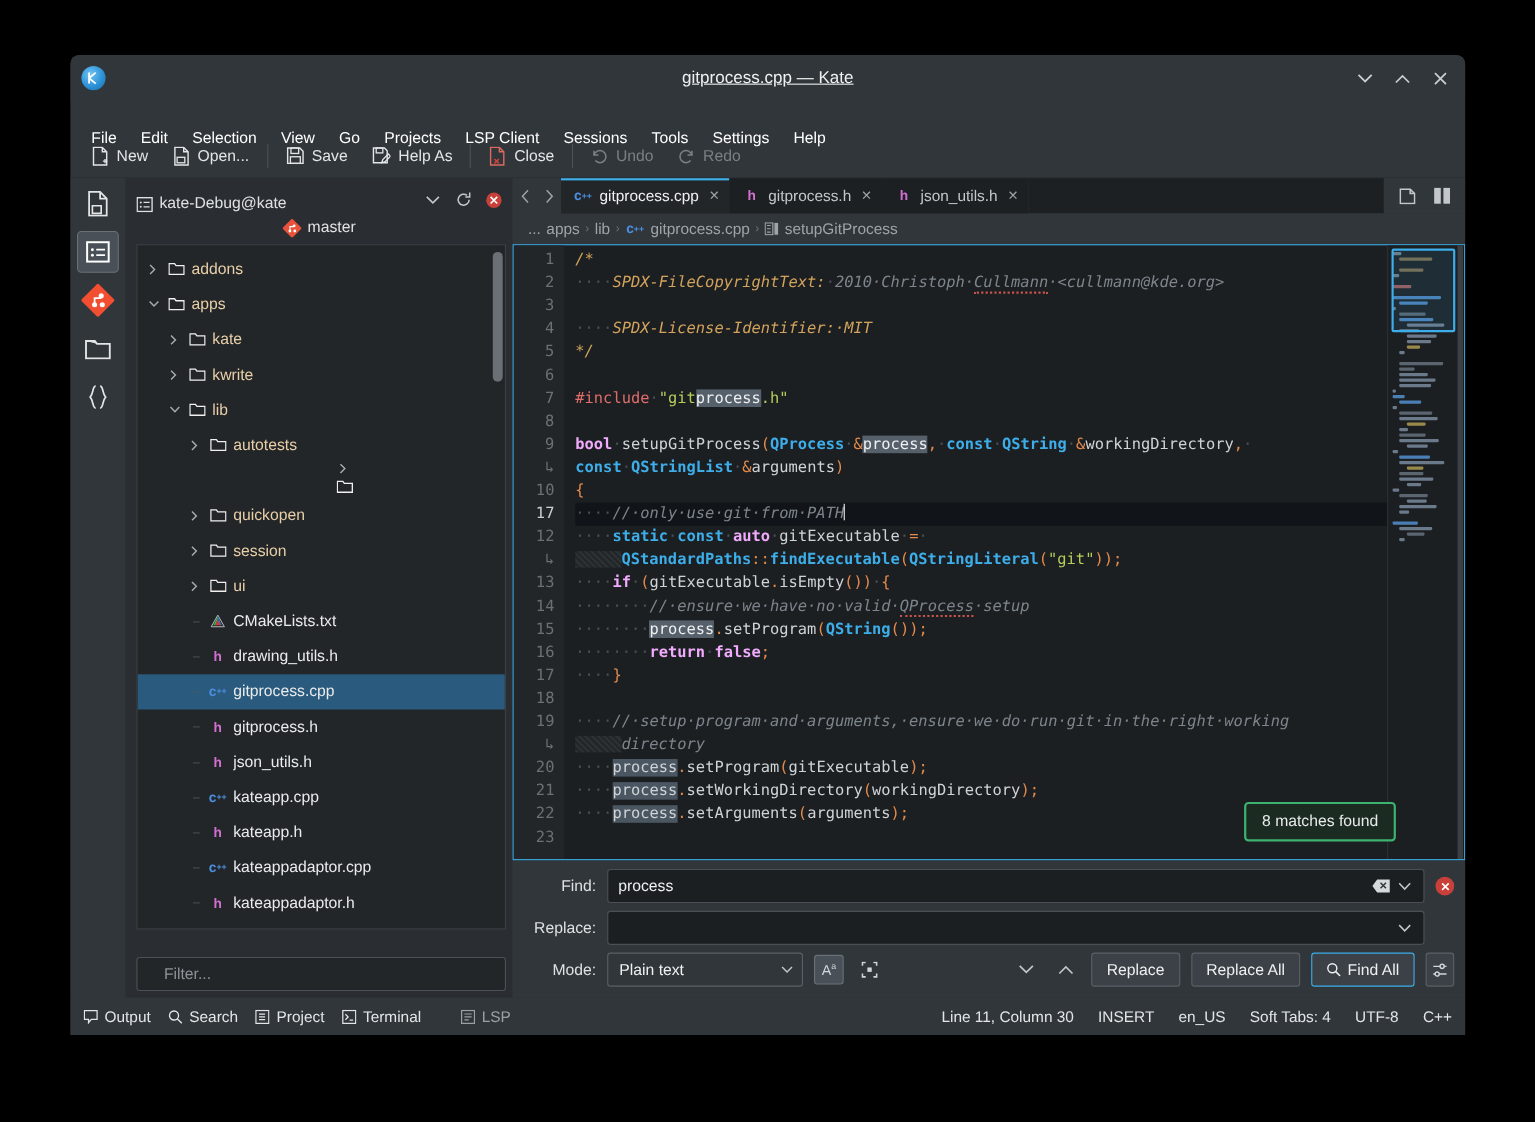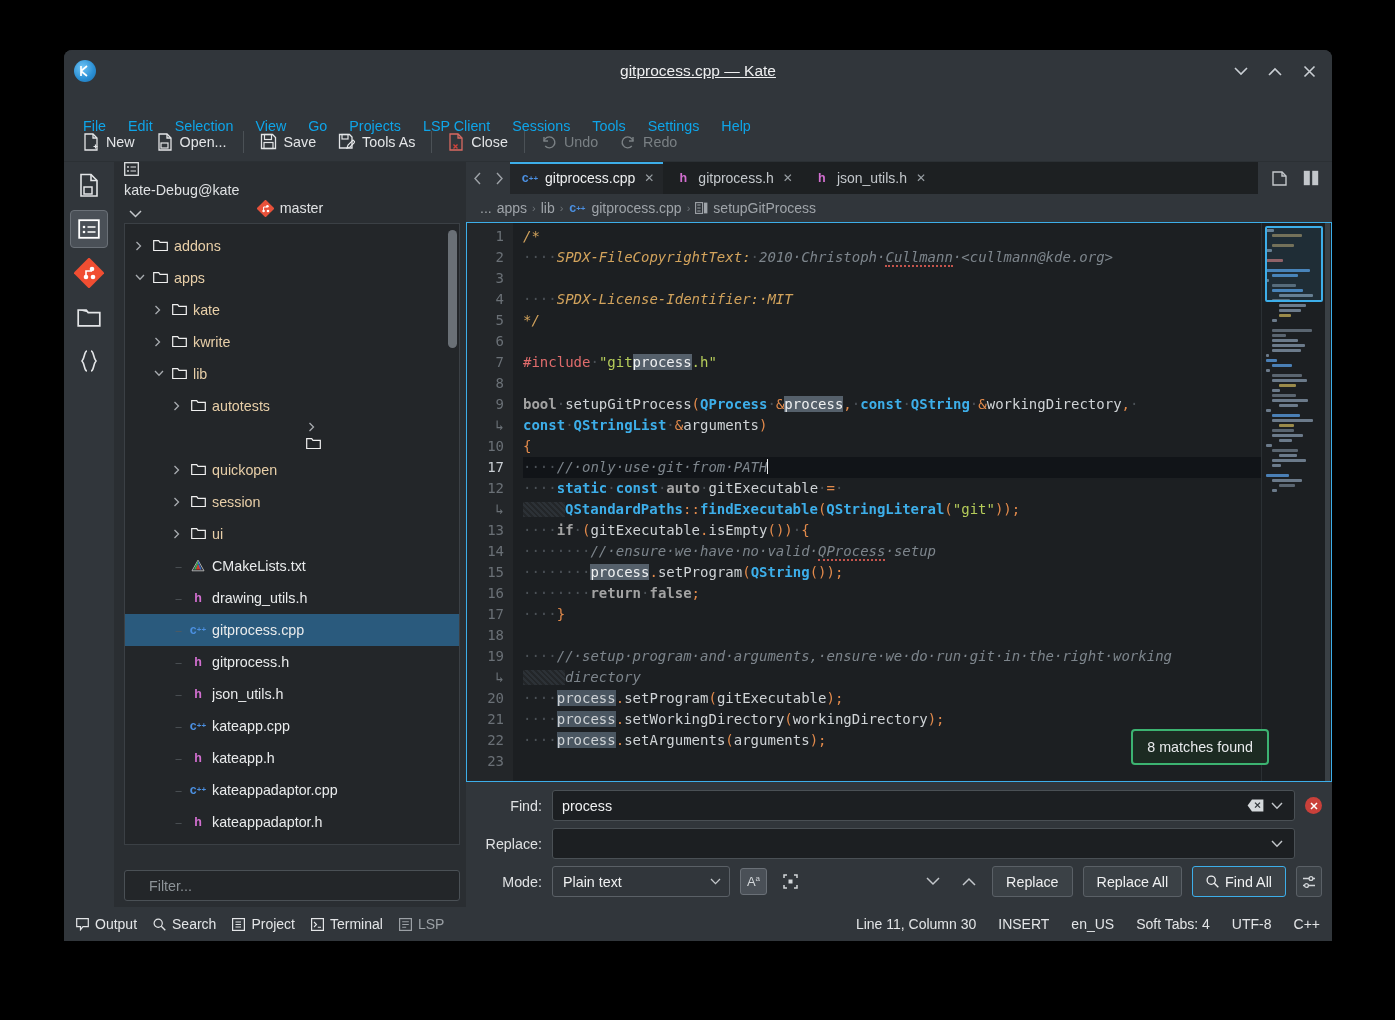--- a/index.html
+++ b/index.html
@@ -35,21 +35,21 @@
   }
   .wctrls { position: absolute; right: 8px; top: 0; height: 42px; display: flex; align-items: center; gap: 4px; }
   .wctrl { width: 30px; height: 30px; display: flex; align-items: center; justify-content: center;
            color: #c9ced3; font-size: 15px; border-radius: 3px; }
   
   .menubar {
     height: 30px; display: flex; align-items: center;
     padding-left: 9px; gap: 2px; flex: 0 0 auto;
   }
   .menuitem {
-    color: #0ea5e9; font-size: 14.3px;
+    color: #ffffff; font-size: 14.3px;
     padding: 4px 10px; border-radius: 3px; white-space: nowrap; margin-top: 37px;
   }
   
   .toolbar {
     height: 40px; display: flex; align-items: center;
     padding-left: 8px; gap: 0px; flex: 0 0 auto;
     border-bottom: 1px solid #2b3034;
   }
   .tbtn {
     display: flex; align-items: center; gap: 7px;
@@ -66,21 +66,21 @@
     width: 50px; background: #31363b; flex: 0 0 auto;
     display: flex; flex-direction: column; align-items: center;
     padding-top: 4px; gap: 6px;
   }
   .railbtn { width: 38px; height: 38px; border-radius: 4px;
              display: flex; align-items: center; justify-content: center; }
   .railbtn.active { background: #4a5057; border: 1px solid #6a7077; }
   
   .sidebar { width: 352px; background: #2a2e32; flex: 0 0 auto;
              display: flex; flex-direction: column; min-height: 0; }
-  .proj-head { height: 32px; display: flex; align-items: flex-start; padding: 0 6px 0 10px; gap: 6px; flex-direction: column; }
+  .proj-head { height: 32px; display: flex; align-items: flex-end; padding: 0 6px 0 10px; gap: 6px; }
   .proj-name { color: #dfe1e3; font-size: 14.3px; white-space: nowrap; }
   .proj-head .sp { flex: 1 1 auto; }
   .hicon { width: 22px; height: 22px; display:flex; align-items:center; justify-content:center; color:#c3c7cb; font-size:13px;}
   .branch-row { height: 30px; display: flex; align-items: center; justify-content: center; gap: 6px; }
   .branch-name { color: #dfe1e3; font-size: 14.3px; }
   .treewrap { flex: 1 1 auto; margin: 0 6px 17px 10px; background: #232629;
               border: 1px solid #3b4045; position: relative; overflow: hidden; }
   .tree { padding: 6px 0 0 0; font-size: 14.3px; }
   .trow { height: 32px; display: flex; align-items: center; gap: 5px; white-space: nowrap; padding-right: 6px; }
   .trow.sel { background: #2a5a7d; }
@@ -120,21 +120,21 @@
   .gline { height: 21px; line-height: 21px; padding-right: 9px; }
   .gline.cur { color: #c9ced3; }
   .code { flex: 1 1 auto; padding: 3px 0 0 10px; overflow: hidden;
           font-family: "DejaVu Sans Mono", monospace; font-size: 14px; color: #cfd3d6;
           white-space: pre; min-width: 0; }
   .cline { height: 21px; line-height: 21px; }
   .cline.cur { background: #111418; }
   .ws { color: #4b5157; }
   .cmt { color: #7d858c; font-style: italic; }
   .cmt-doc { color: #d2a35c; font-style: italic; }
-  .kw { color: #a3a3a3; font-weight: 600; }
+  .kw { color: #f0abfc; font-weight: 600; }
   .kw2 { color: #3daee9; font-weight: 600; }
   .type { color: #3daee9; font-weight: 700; }
   .pre { color: #e06c6c; }
   .str { color: #b5cc5a; }
   .op  { color: #e28a4b; }
   .hl  { background: #55606b; color: #eff0f1; }
   .hl2 { background: #4a5661; }
   .sqg { border-bottom: 2px dotted #c4544c; }
   .cursor { display:inline-block; width:1px; height:15px; background:#eff0f1; vertical-align:-2px; }
   .indentblk { background-image: repeating-linear-gradient(45deg,#2c3136 0 2px,#232629 2px 4px);
@@ -168,21 +168,21 @@
   .sqbtn.on { background: #4a5057; border: 1px solid #6a7077; }
   .pbtn { height: 31px; padding: 0 13px; border: 1px solid #5a6066; border-radius: 3px;
           background: #3b4146; color: #eff0f1; font-size: 14.3px;
           display: flex; align-items: center; gap: 6px; white-space: nowrap;}
   .pbtn.focus { border-color: #3daee9; }
   
   .statusbar { height: 34px; background: #31363b; display: flex; align-items: center;
                padding: 0 12px; gap: 0; flex: 0 0 auto; }
   .sb-left { display: flex; align-items: center; gap: 16px; }
   .sb-item { display: flex; align-items: center; gap: 6px; color: #e3e5e7; font-size: 14px; }
-  .sb-item.dim { color: #9ba0a5; }
+  .sb-item.dim { color: #9ba0a5; margin-left: 20px; }
   .sb-right { margin-left: auto; display: flex; align-items: center; gap: 22px;
               color: #e3e5e7; font-size: 14px; }
   svg { display: block; }
 </style>
 </head>
 <body>
 
 <div class="window">
 
   <div class="titlebar">
@@ -258,21 +258,21 @@
       <span>Save</span>
     </div>
     <div class="tbtn">
       <span class="ico">
         <svg width="17" height="17" viewBox="0 0 17 17">
             <path d="M1.5 1.5h10l2.5 2.5v11h-12.5z" fill="none" stroke="#e3e5e7" stroke-width="1.3"></path>
             <rect x="4" y="1.5" width="6" height="4.5" fill="none" stroke="#e3e5e7" stroke-width="1.2"></rect>
             <path d="M9 15l1-3 5-5 2 2-5 5z" fill="none" stroke="#e3e5e7" stroke-width="1.2"></path>
           </svg>
       </span>
-      <span>Tools As</span>
+      <span>Help As</span>
     </div>
     <div class="tsep"></div>
     <div class="tbtn">
       <span class="ico">
         <svg width="16" height="18" viewBox="0 0 16 18">
             <path d="M2 1h8l4 4v12H2z" fill="none" stroke="#d96a62" stroke-width="1.3"></path>
             <path d="M10 1v4h4" fill="none" stroke="#d96a62" stroke-width="1.3"></path>
             <path d="M5.5 11.5l4 4M9.5 11.5l-4 4" stroke="#d0423a" stroke-width="1.4"></path>
           </svg>
       </span>

